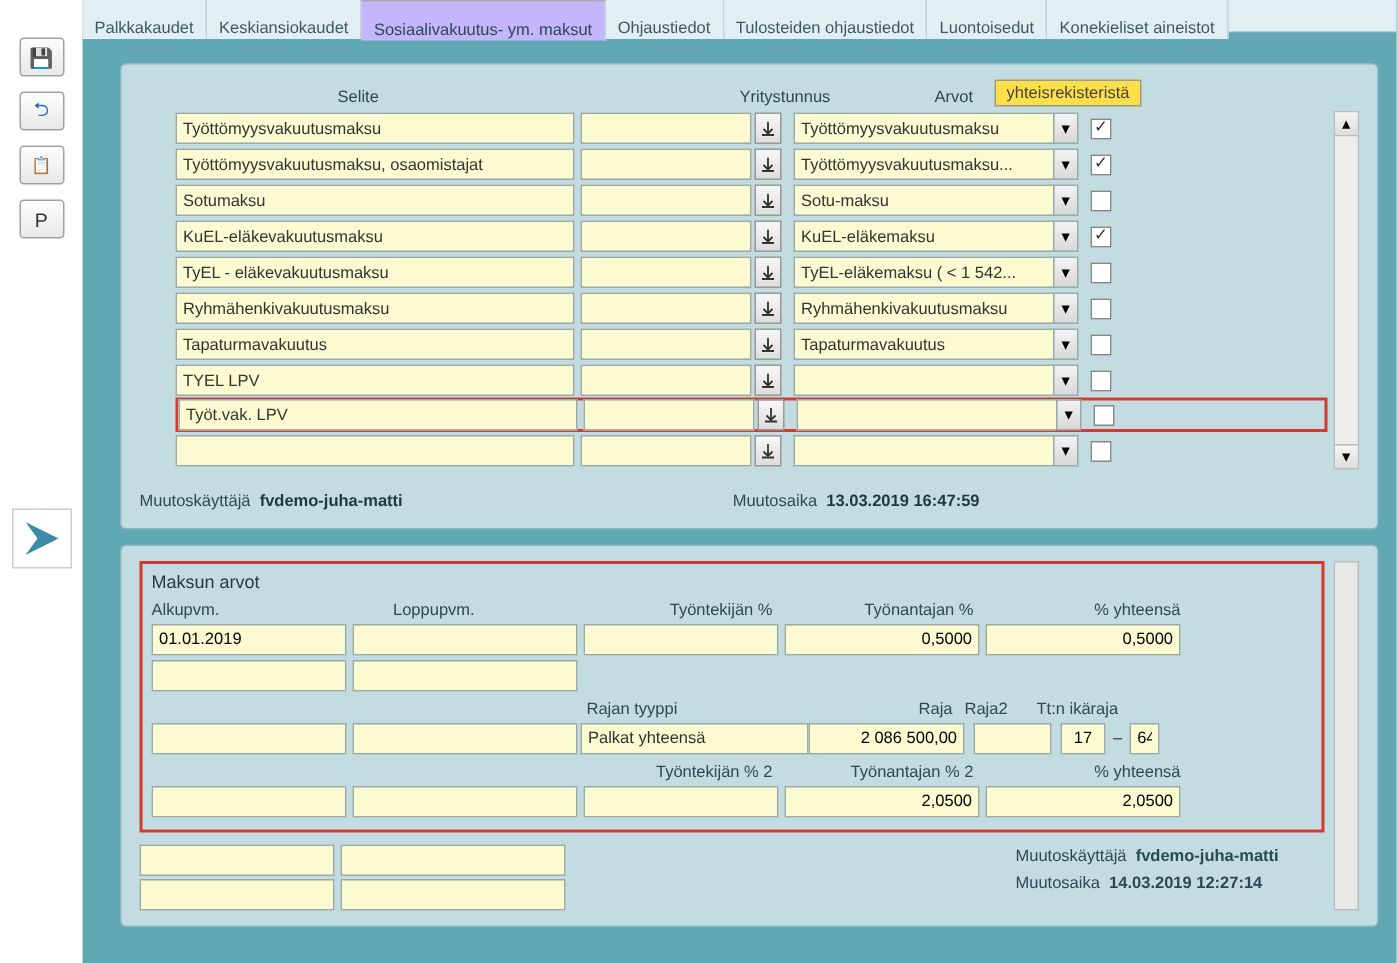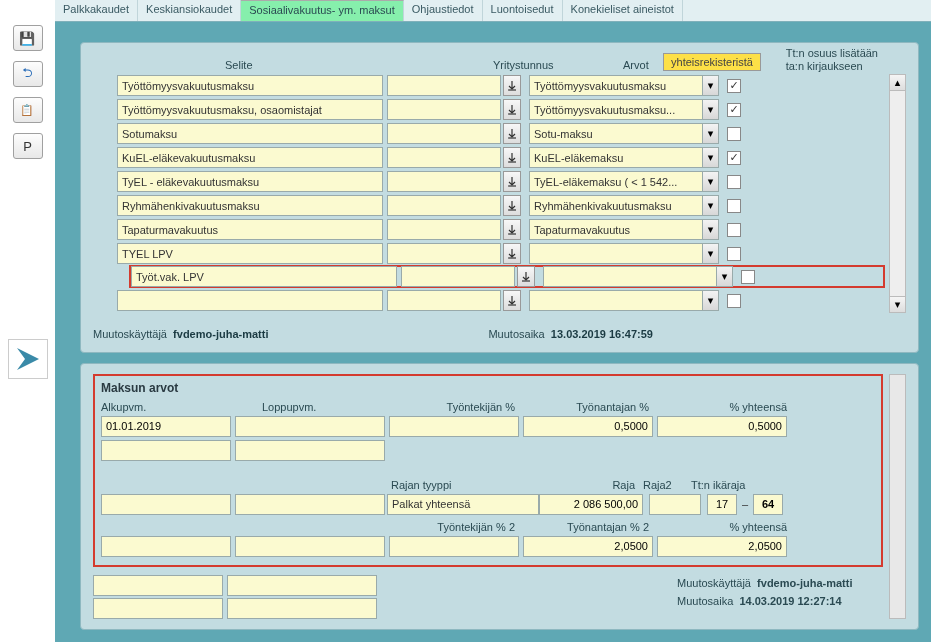--- a/index.html
+++ b/index.html
@@ -54,30 +54,30 @@
     background: #5fa8b4;
     position: relative;
   }
   .tabs {
     display: flex;
     background: #e2eff2;
     border-bottom: 1px solid #7fb0ba;
     height: 22px;
   }
   .tab {
-    padding: 3px 8px;
+    padding: 13px 8px;
     font-size: 11px;
     color: #3a5a63;
     background: #e2eff2;
     border-right: 1px solid #c0d5da;
     cursor: pointer;
     white-space: nowrap;
   }
   .tab.active {
-    background: #86efac;
+    background: #c4b5fd;
     color: #2a4a52;
     font-weight: normal;
     border-top: 1px solid #aaa;
   }
   .panel {
     margin: 20px 12px 10px 25px;
     background: #c3dce1;
     border: 1px solid #8eb8c0;
     border-radius: 4px;
     padding: 10px 12px 12px;
@@ -122,21 +122,20 @@
   .row {
     display: flex;
     align-items: center;
     margin-bottom: 1px;
     height: 23px;
   }
   .row.highlight {
     border: 2px solid #d43b2e;
     padding: 0;
     margin-top: -1px;
-    margin-left: 12px;
   }
   .txt-input {
     background: #fbfad0;
     border: 1px solid #9aa;
     height: 21px;
     padding: 2px 4px;
     font-size: 11px;
     color: #333;
   }
   .cell-selite { width: 266px; margin-right: 4px; }
@@ -215,21 +214,21 @@
     border: 1px solid #8eb8c0;
     border-radius: 4px;
     padding: 10px 12px 10px;
     position: relative;
   }
   .red-frame{
     border:2px solid #d43b2e;
     padding: 5px 6px 6px;
   }
   .p2-title{
-    font-weight:bold;
+    font-weight:normal;
     font-size:12px;
     color:#2a3a42;
     margin-bottom:6px;
   }
   .p2-hdr{
     display:flex;
     font-size:11px;
     color:#2a4a52;
     margin-bottom:2px;
   }
@@ -251,41 +250,41 @@
   .w-tyon{width:130px;margin-right:4px;text-align:right;}
   .w-tyona{width:130px;margin-right:4px;text-align:right;}
   .w-yht{width:130px;text-align:right;}
   .hdr-alku{width:134px;}
   .hdr-loppu{width:154px;padding-left:27px;}
   .hdr-tyon{width:134px;text-align:right;padding-right:8px;}
   .hdr-tyona{width:134px;text-align:right;padding-right:8px;}
   .hdr-yht{width:130px;text-align:right;}
   .p2-hdr2{
     display:flex;
-    margin-top:18px;
+    margin-top:6px;
     font-size:11px;
     color:#2a4a52;
     margin-bottom:2px;
   }
   .hdr-raja{width:100px;text-align:right;padding-right:8px;}
   .hdr-raja2{width:48px;}
   .hdr-ika{width:80px;}
   .p2-row2{
     display:flex;
     align-items:center;
     margin-bottom:2px;
     height:22px;
   }
   .w-rajan{width:146px;display:flex;margin-right:6px;margin-left:2px;}
   .w-rajan .txt-input{flex:1;border-right:none;}
   .w-raja{width:104px;text-align:right;margin-right:6px;}
   .w-raja2{width:52px;margin-right:6px;}
   .w-ika1{width:30px;text-align:center;}
   .dash{margin:0 5px;color:#333;}
-  .w-ika2{width:30px;text-align:center;font-weight:bold;}
+  .w-ika2{width:20px;text-align:center;}
   .p2-info{
     margin-top:10px;
     margin-left: 300px;
     font-size:11px;
     color:#2a4a52;
   }
   .p2-info div{margin-bottom:6px;}
   .p2-info b{font-weight:bold;}
   .p2-bottom-wrap{
     display:flex;
@@ -329,29 +328,26 @@
         </svg>
     </div>
   </div>
 
   <div class="main">
     <div class="tabs">
       <div class="tab">Palkkakaudet</div>
       <div class="tab">Keskiansiokaudet</div>
       <div class="tab active">Sosiaalivakuutus- ym. maksut</div>
       <div class="tab">Ohjaustiedot</div>
+      <div class="tab">Tulosteiden ohjaustiedot</div>
       <div class="tab">Luontoisedut</div>
       <div class="tab">Konekieliset aineistot</div>
     </div>
 
     <div class="panel">
-      <div class="col-right-label">
-        <div>Tt:n osuus lisätään</div>
-        <div>ta:n kirjaukseen</div>
-      </div>
       <div class="col-headers">
         <div class="col-selite">Selite</div>
         <div class="col-yritys">Yritystunnus</div>
         <div class="col-arvot">Arvot</div>
         <button class="yht-btn">yhteisrekisteristä</button>
       </div>
 
       <div class="rows-wrap">
         <div class="rows" id="rows-container">
             <div class="row">

